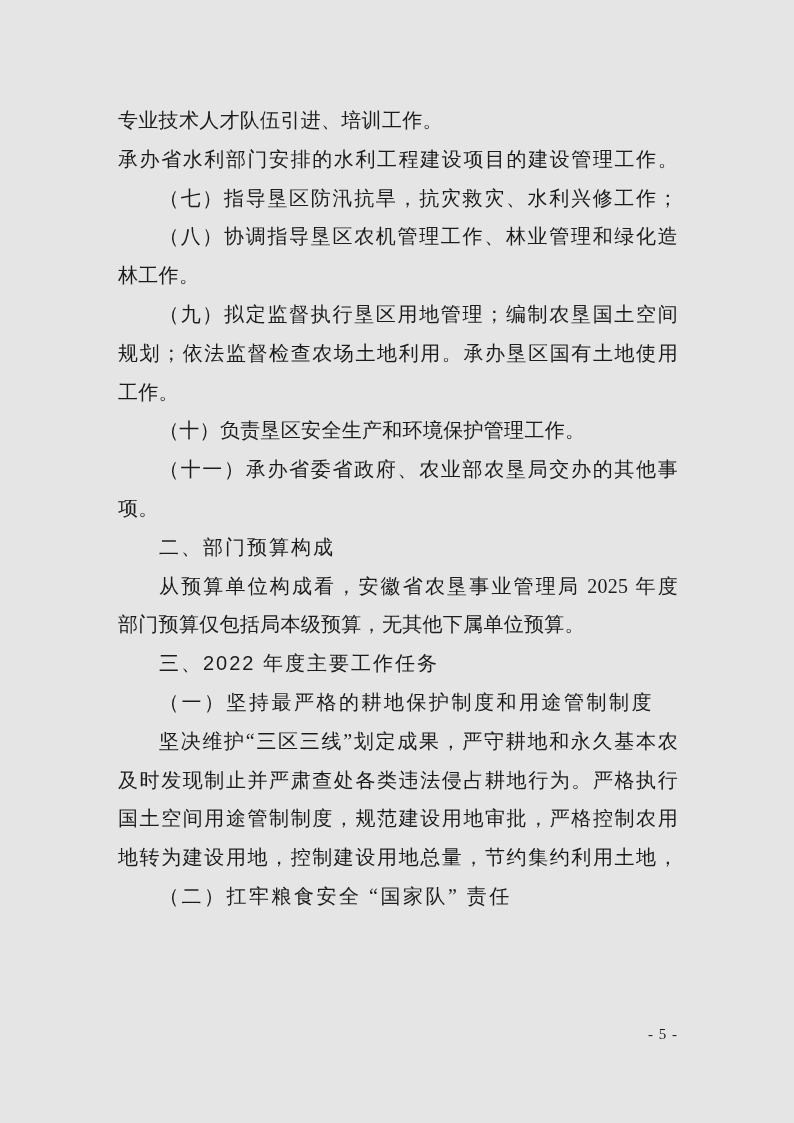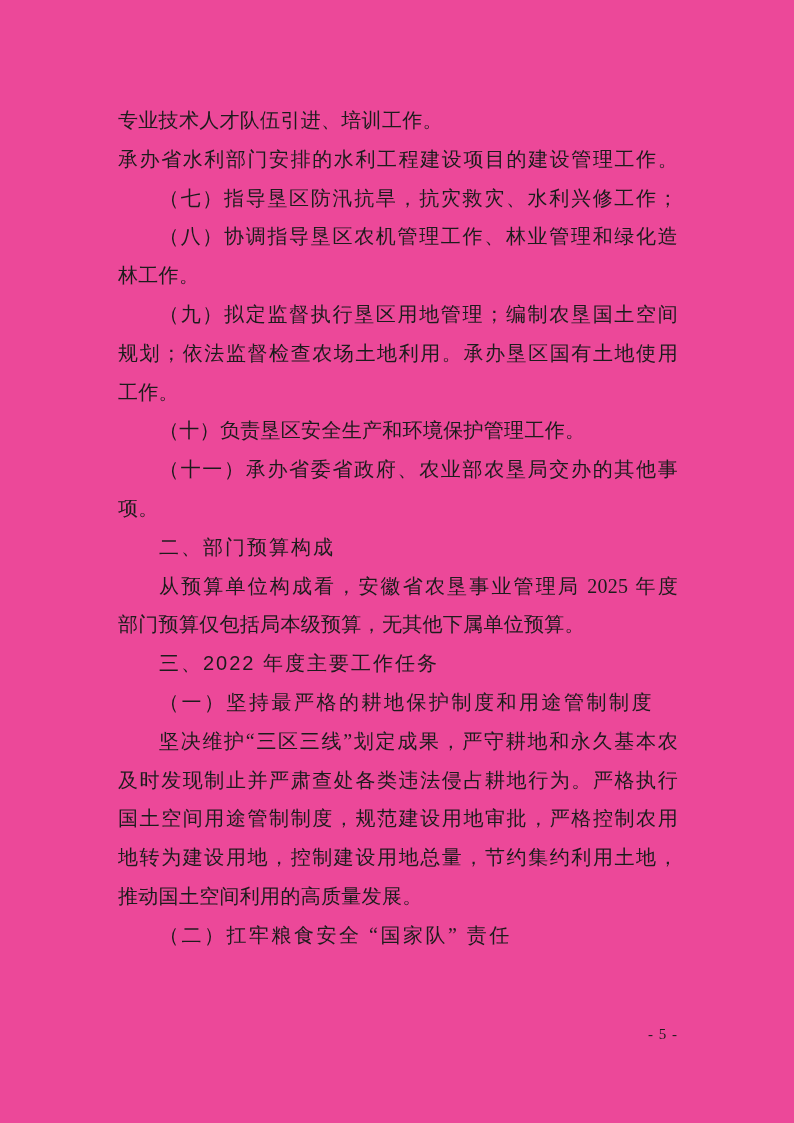--- a/index.html
+++ b/index.html
@@ -4,21 +4,21 @@
 <style>
   html, body {
     margin: 0;
     padding: 0;
     background: #ffffff;
   }
   .page {
     position: relative;
     width: 794px;
     height: 1123px;
-    background: #ec4899;
+    background: #e5e5e5;
     overflow: hidden;
     font-family: "Liberation Serif", "DejaVu Serif", serif;
     color: #1c1c1c;
   }
   .text-block {
     position: absolute;
     left: 118px;
     top: 101px;
     width: 560px;
   }
@@ -79,17 +79,16 @@
       <div class="line body">项。</div>
       <div class="line heading indent">二、部门预算构成</div>
       <div class="line body indent just">从预算单位构成看，安徽省农垦事业管理局 2025 年度</div>
       <div class="line body">部门预算仅包括局本级预算，无其他下属单位预算。</div>
       <div class="line heading indent">三、2022 年度主要工作任务</div>
       <div class="line kaiti indent">（一）坚持最严格的耕地保护制度和用途管制制度</div>
       <div class="line body indent just">坚决维护“三区三线”划定成果，严守耕地和永久基本农</div>
       <div class="line body just">及时发现制止并严肃查处各类违法侵占耕地行为。严格执行</div>
       <div class="line body just">国土空间用途管制制度，规范建设用地审批，严格控制农用</div>
       <div class="line body just">地转为建设用地，控制建设用地总量，节约集约利用土地，</div>
-      <div class="line body">推动国土空间利用的高质量发展。</div>
       <div class="line kaiti indent">（二）扛牢粮食安全 “国家队” 责任</div>
     </div>
   <div class="page-num">- 5 -</div>
 </div>
 
 </body></html>

